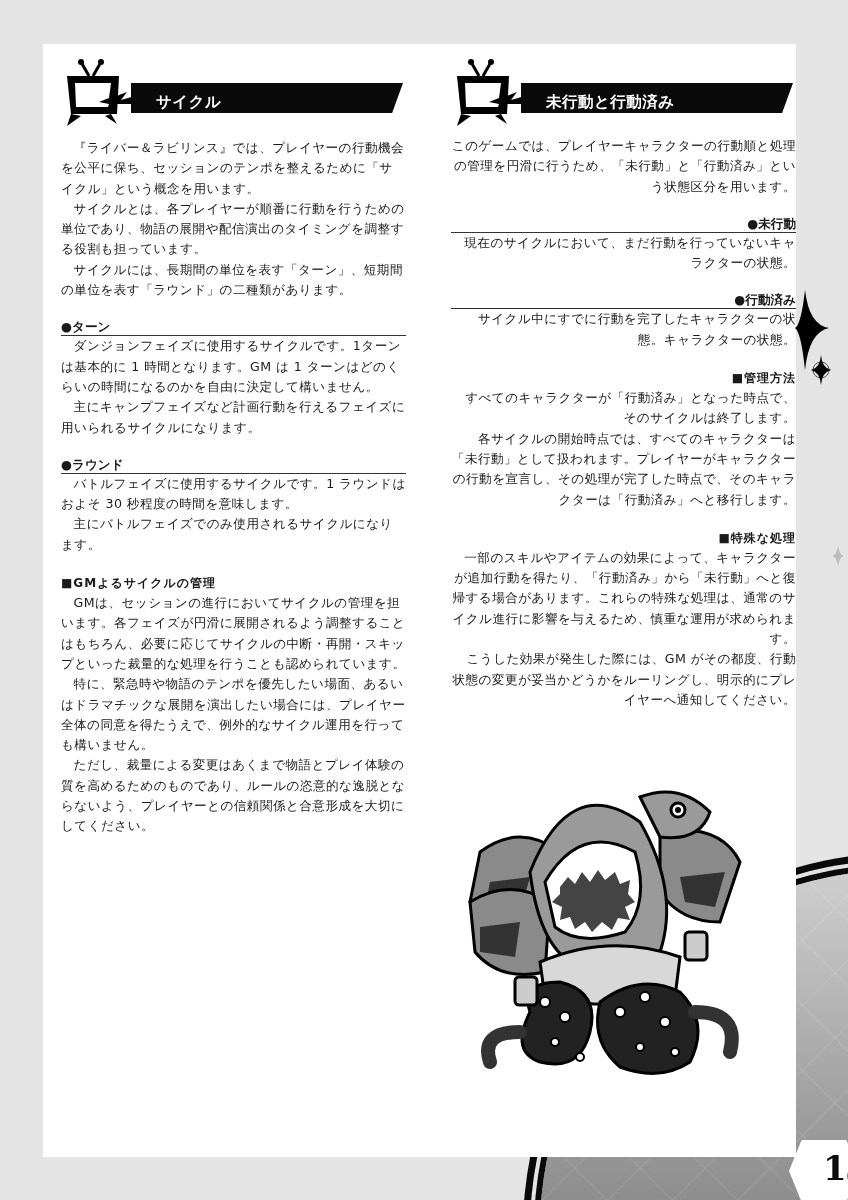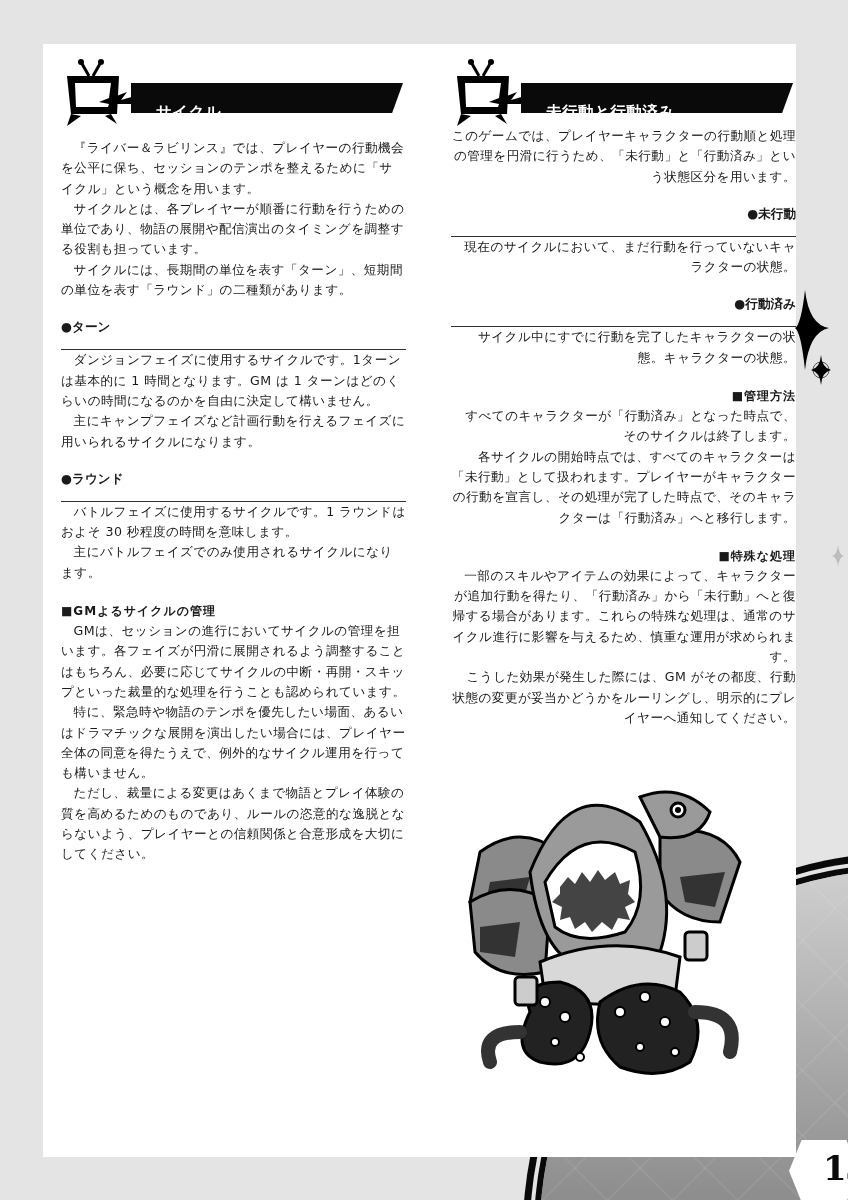--- a/index.html
+++ b/index.html
@@ -29,34 +29,34 @@
   .banner { position: relative; height: 62px; margin-top: 20px; }
   .tv {
     position: absolute; left: 0; top: -6px; width: 74px; height: 72px;
   }
   .banner-bar {
     position: absolute; left: 70px; top: 19px; width: 272px; height: 30px;
     background: #0a0a0a;
     clip-path: polygon(0 0, 100% 0, 96% 100%, 0 100%);
   }
   .banner-title {
-    position: absolute; left: 95px; top: 38px;
+    position: absolute; left: 95px; top: 28px;
     color: #fff; font-size: 15.5px; font-weight: bold; letter-spacing: 0.5px;
   }
 
   p.body {
     margin: 0; font-size: 12.6px; line-height: 20.3px; text-indent: 1em;
     letter-spacing: 0.45px;
   }
-  p.body.noindent { text-indent: 0; }
+  p.body.noindent { text-indent: 0; margin-top: 10px; }
   .intro { margin-top: 12px; }
 
   .sub-head {
     margin-top: 18px; font-size: 12.6px; font-weight: bold; line-height: 17px;
-    border-bottom: 1px solid #333; padding-bottom: 14px;
+    border-bottom: 1px solid #333; padding-bottom: 0px;
   }
   .sec-head {
     margin-top: 18px; font-size: 12px; font-weight: bold; line-height: 20px; letter-spacing: 1px;
   }
 
   .side-star-big {
     position: absolute; left: 795px; top: 290px; width: 34px; height: 80px;
   }
   .side-star-small {
     position: absolute; left: 811px; top: 355px; width: 20px; height: 30px;

